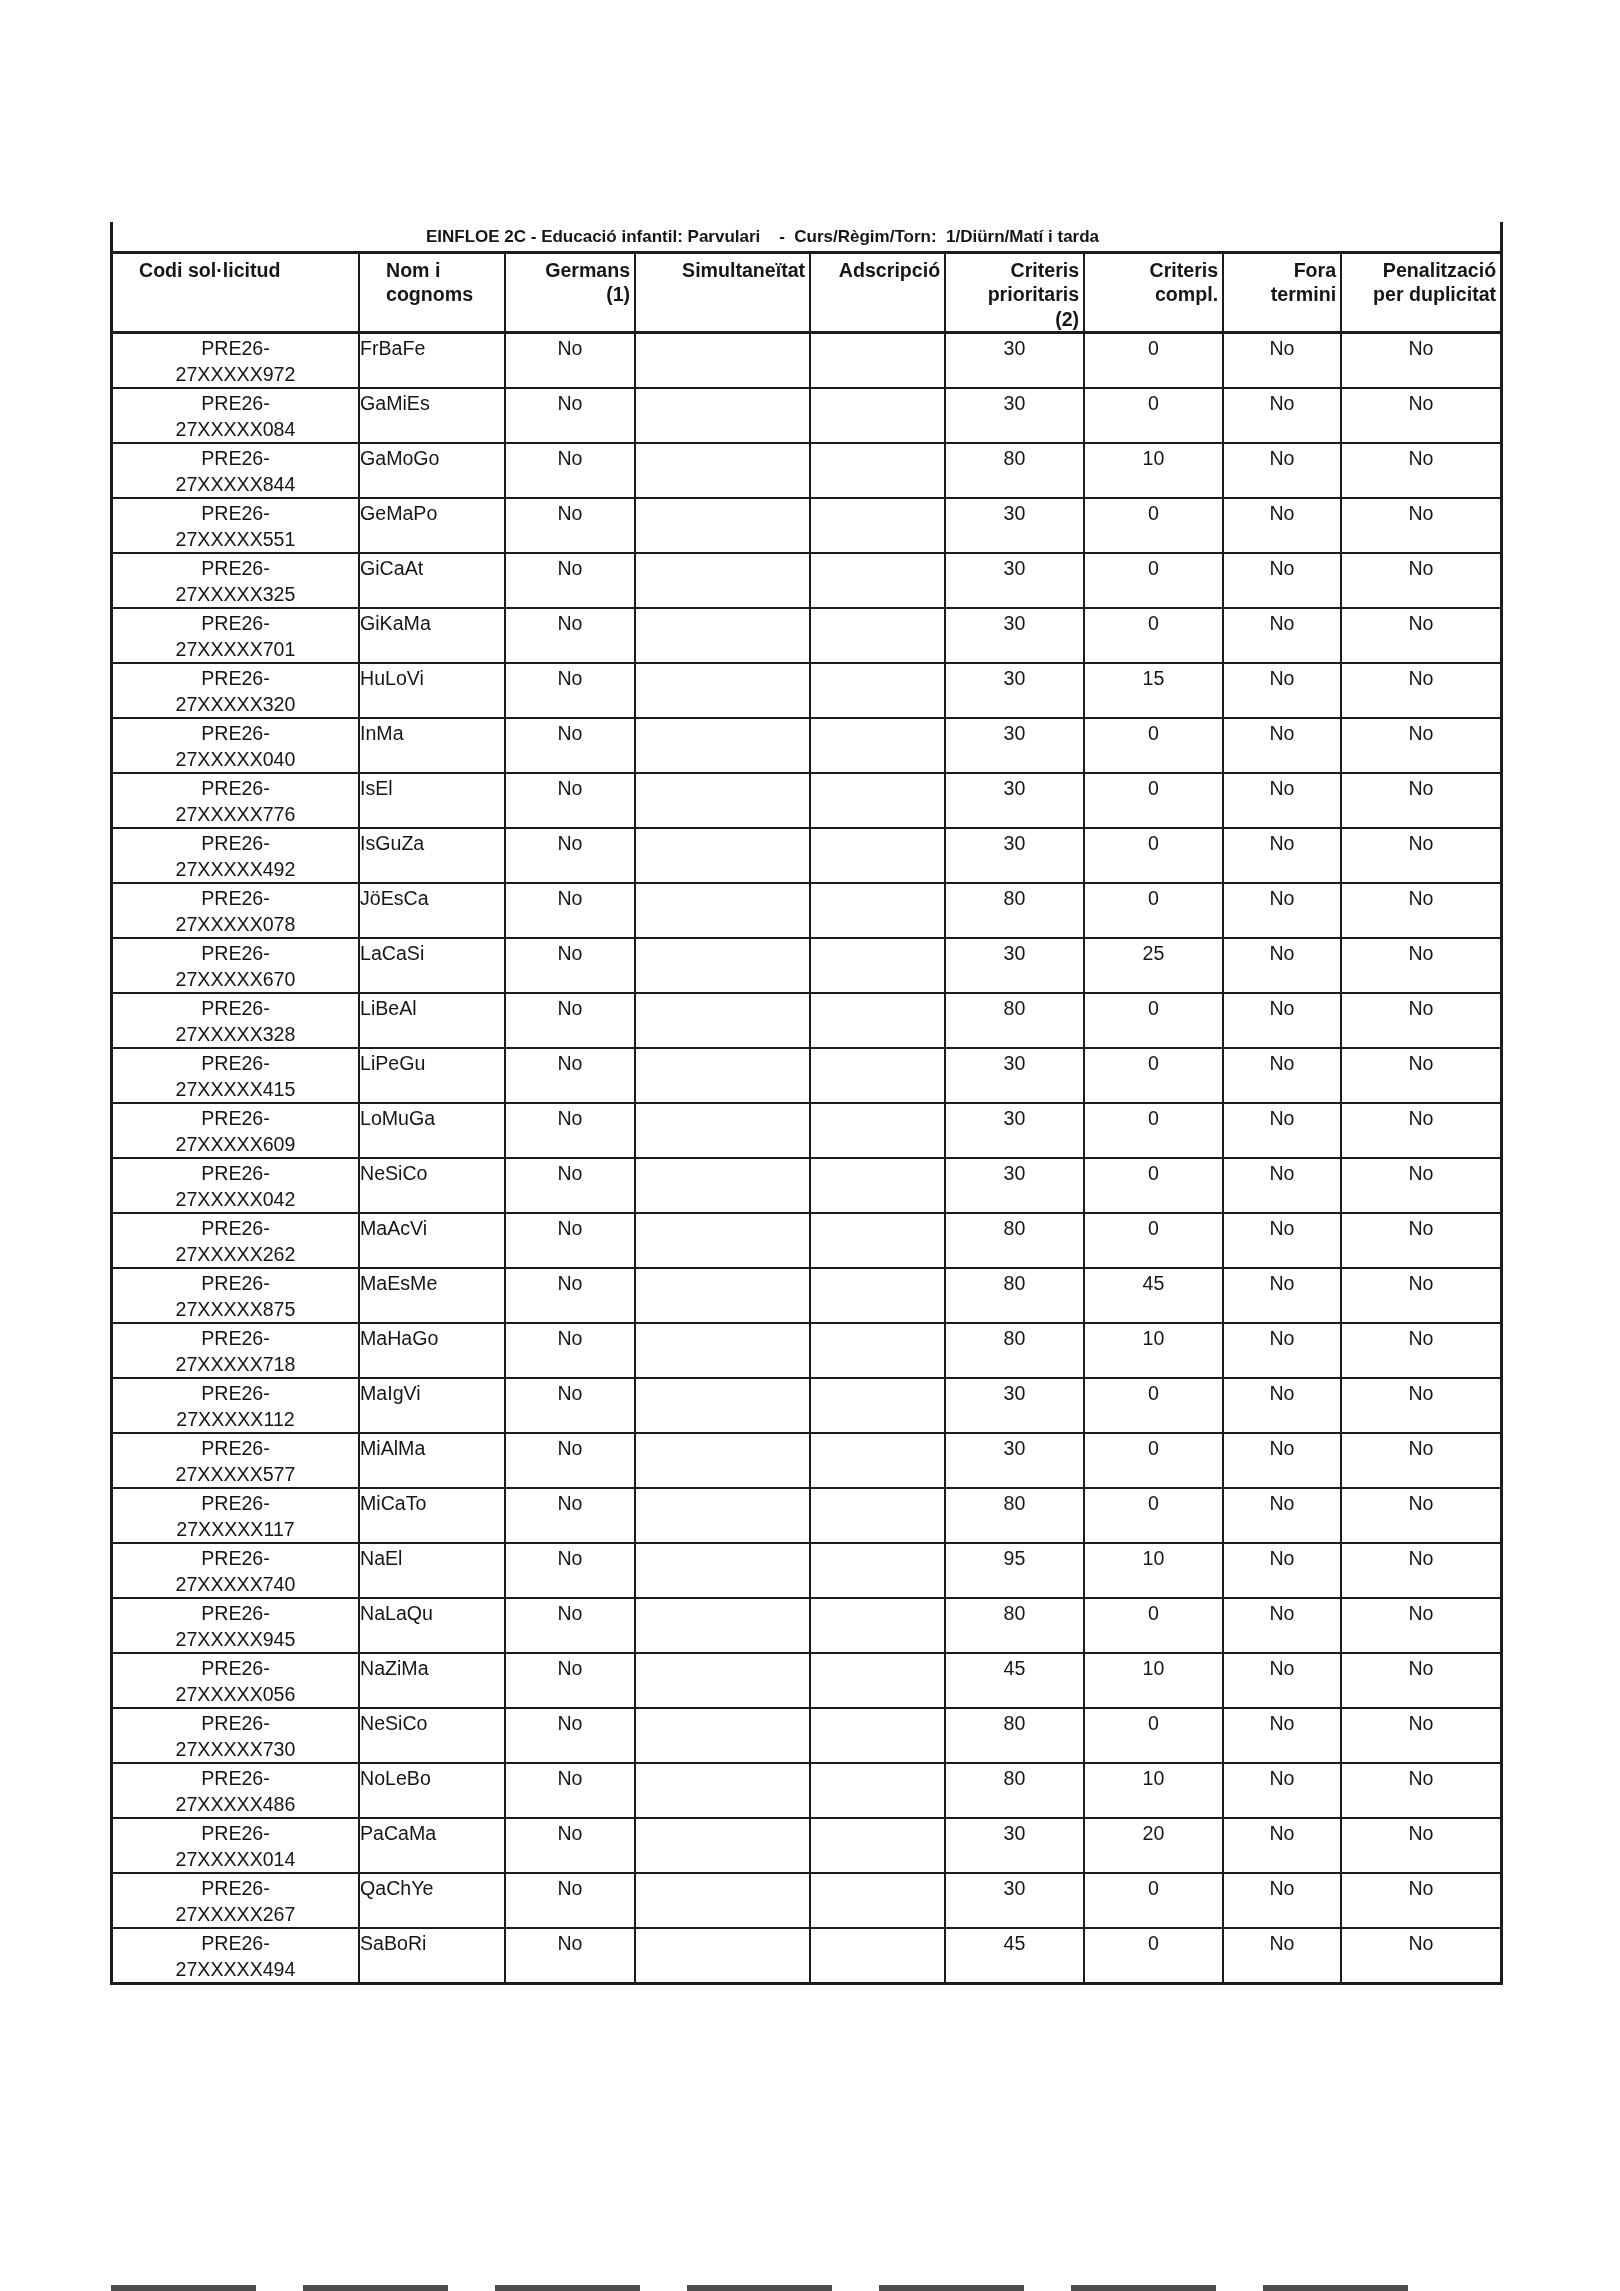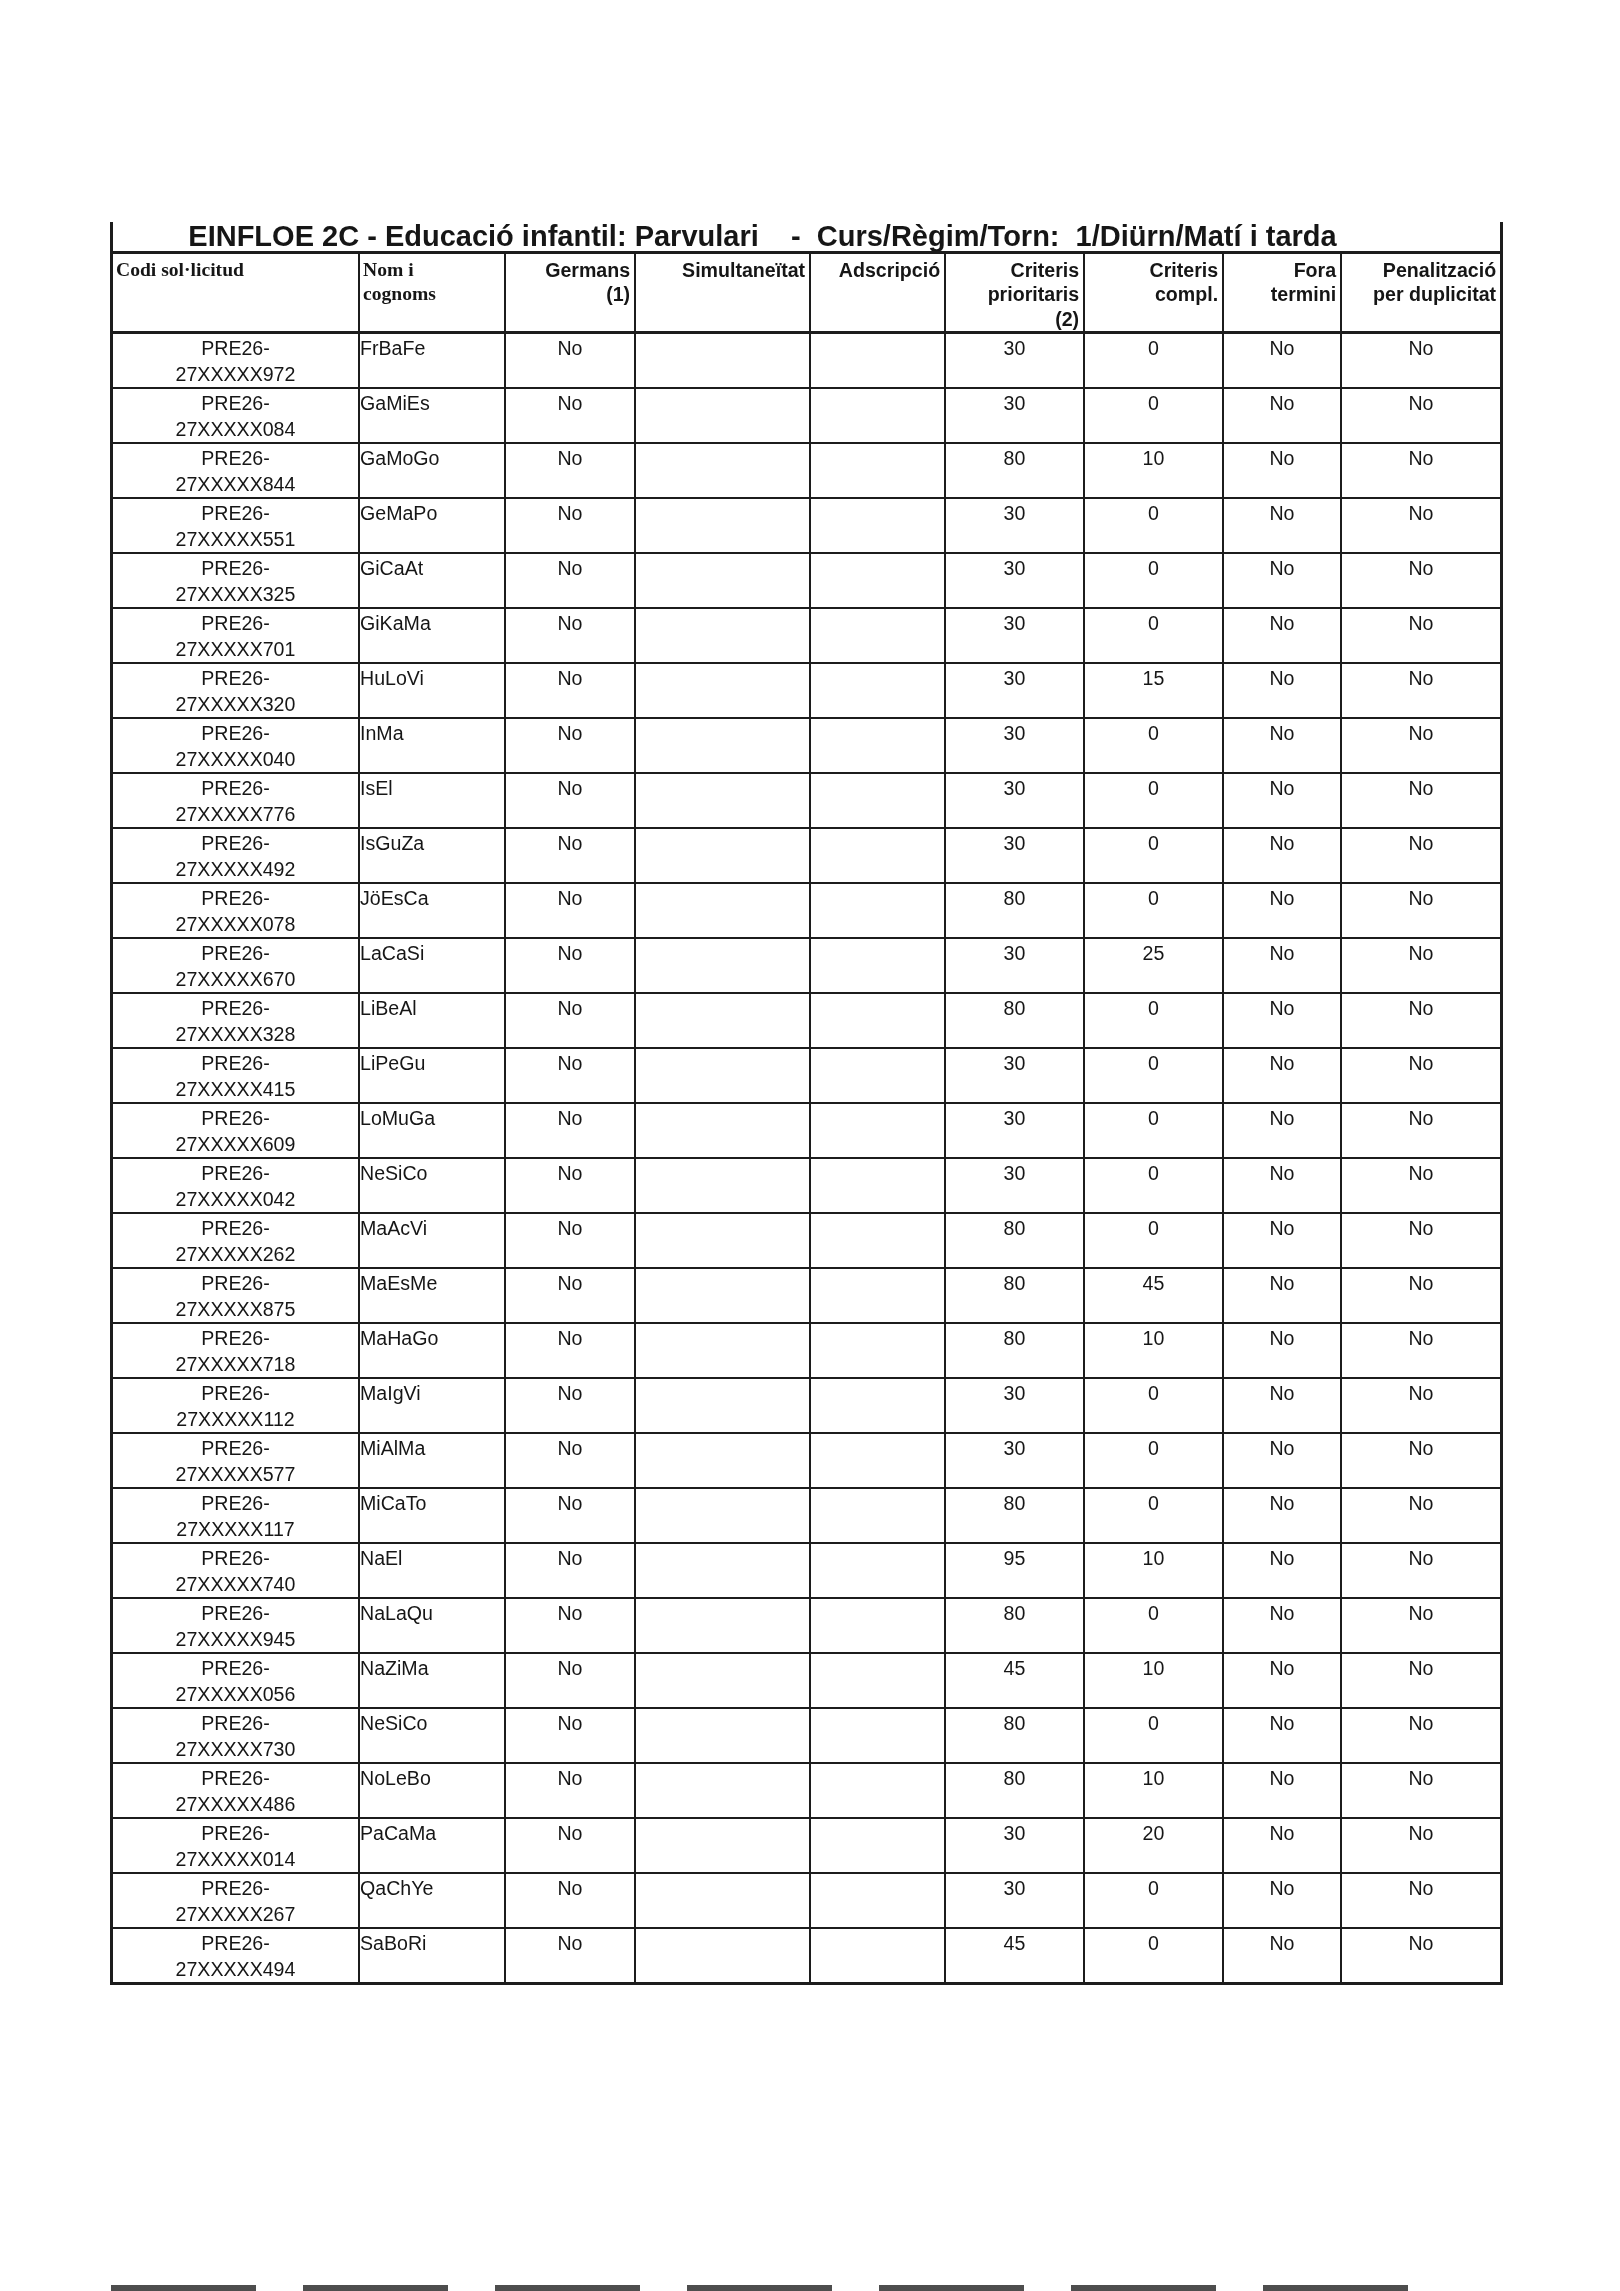--- a/index.html
+++ b/index.html
@@ -18,21 +18,21 @@
     border-left:3.9px solid #1c1c1c;
     border-right:3.9px solid #1c1c1c;
     border-bottom:3.9px solid #1c1c1c;
     box-sizing:border-box;
     background:#ffffff;
   }
   .doc-title{
     height:29px;
     border-bottom:3.9px solid #1c1c1c;
     font-weight:bold;
-    font-size:29px;
+    font-size:17px;
     line-height:29px;
     text-align:center;
     white-space:pre;
     padding-right:88px;
     overflow:hidden;
   }
   table.grid{
     border-collapse:collapse;
     table-layout:fixed;
     width:100%;
@@ -44,21 +44,21 @@
     font-weight:bold;
     font-size:19.6px;
     line-height:24.5px;
     vertical-align:top;
     padding:3.9px 3.9px 0 3.9px;
     height:65px;
     white-space:pre-line;
     text-align:right;
     overflow:hidden;
   }
-  table.grid th.h-left{text-align:left;padding-left:3px;font-family:Liberation Serif, serif;}
+  table.grid th.h-left{text-align:left;padding-left:26px;}
   table.grid th:first-child{border-left:none;}
   table.grid th:last-child{border-right:none;}
   table.grid td{
     border:2px solid #1c1c1c;
     border-left-width:2.9px;
     border-right-width:2.9px;
     font-size:19.6px;
     line-height:25.5px;
     vertical-align:top;
     padding:2px 3.9px 0 3.9px;

